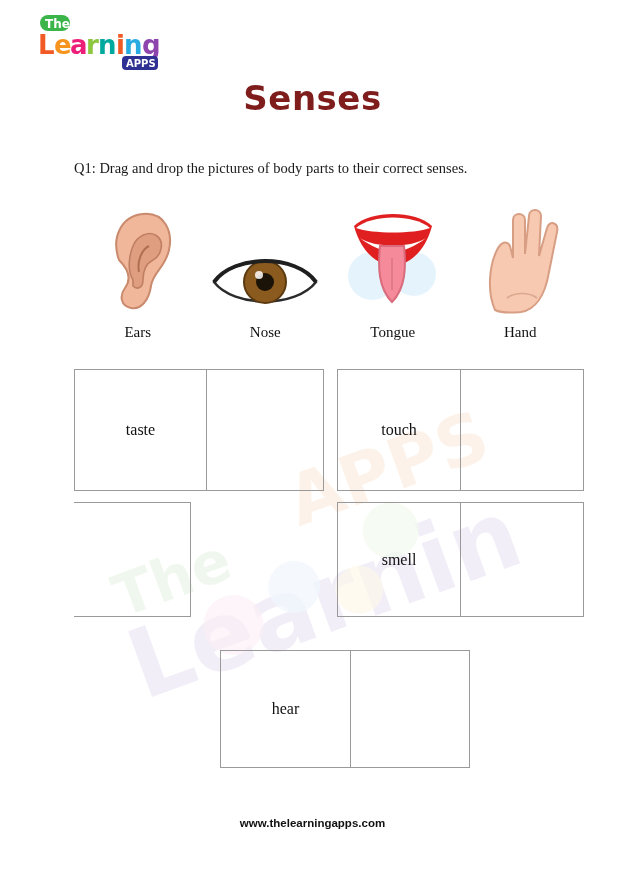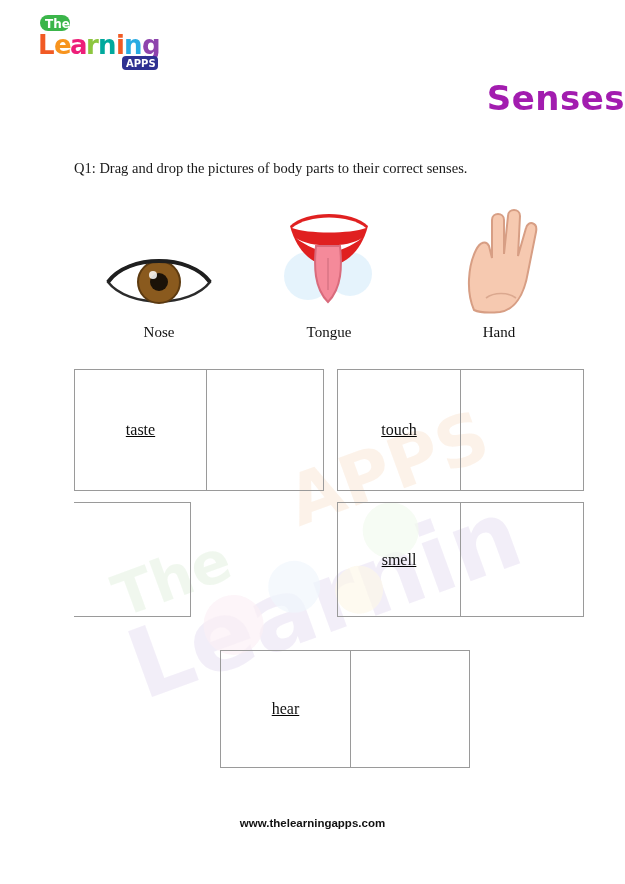--- a/index.html
+++ b/index.html
@@ -38,26 +38,26 @@
     height: 62px;
     z-index: 3;
   }
 
   
   #title {
     position: absolute;
     top: 78px;
     left: 0;
     width: 625px;
-    text-align: right;
+    text-align: center;
     font-family: "DejaVu Sans", sans-serif;
     font-weight: bold;
     font-size: 34px;
     letter-spacing: 0.5px;
-    color: #a21caf;
+    color: #7f1d1d;
     z-index: 2;
   }
 
   #question {
     position: absolute;
     top: 160px;
     left: 74px;
     width: 480px;
     font-size: 14.5px;
     color: #1a1a1a;
@@ -92,21 +92,20 @@
     margin-top: 8px;
     font-size: 15px;
     color: #111;
   }
 
   
   .box-pair {
     position: absolute;
     display: flex;
     z-index: 2;
-    text-decoration: underline;
   }
   .cell {
     border: 1px solid #9a9a9a;
     background: transparent;
     display: flex;
     align-items: center;
     justify-content: center;
     font-size: 16px;
     color: #111;
   }
@@ -177,20 +176,30 @@
     <rect x="88" y="44" width="36" height="14" rx="4" fill="#2e3192"></rect>
     <text x="92" y="55" font-size="10" fill="#ffffff">APPS</text>
   </g>
 </svg>
 
 <div id="title">Senses</div>
 <div id="question">Q1: Drag and drop the pictures of body parts to their correct senses.</div>
 
 <div id="parts-row">
 
+  <div class="part">
+    <div class="part-art">
+      <svg width="78" height="108" viewBox="0 0 78 108">
+        <path d="M20 52 C12 30 22 8 44 6 C66 4 74 24 70 42 C66 60 54 64 52 78 C50 92 42 102 32 100 C22 98 20 88 26 80 C32 72 30 62 20 52 Z" fill="#f0b79a" stroke="#c98a6d" stroke-width="2"></path>
+        <path d="M34 72 C28 62 30 48 34 38 C38 28 50 22 58 28 C66 34 62 48 54 52 C46 56 44 64 44 72 C44 80 38 82 34 78 Z" fill="#e09e80" stroke="#c07f62" stroke-width="1.6"></path>
+        <path d="M40 64 C38 54 42 42 50 38" fill="none" stroke="#b06f52" stroke-width="2"></path>
+      </svg>
+    </div>
+    <div class="part-label">Ears</div>
+  </div>
 
 
   <div class="part">
     <div class="part-art">
       <svg width="110" height="70" viewBox="0 0 110 70">
         <path d="M4 36 C24 8 86 8 106 36 C86 62 24 62 4 36 Z" fill="#ffffff" stroke="#2b2b2b" stroke-width="2.5"></path>
         <circle cx="55" cy="36" r="21" fill="#8a5a1e"></circle>
         <circle cx="55" cy="36" r="21" fill="none" stroke="#5c3a10" stroke-width="2"></circle>
         <circle cx="55" cy="36" r="9" fill="#1b1208"></circle>
         <circle cx="49" cy="29" r="4" fill="#ffffff" opacity="0.85"></circle>

